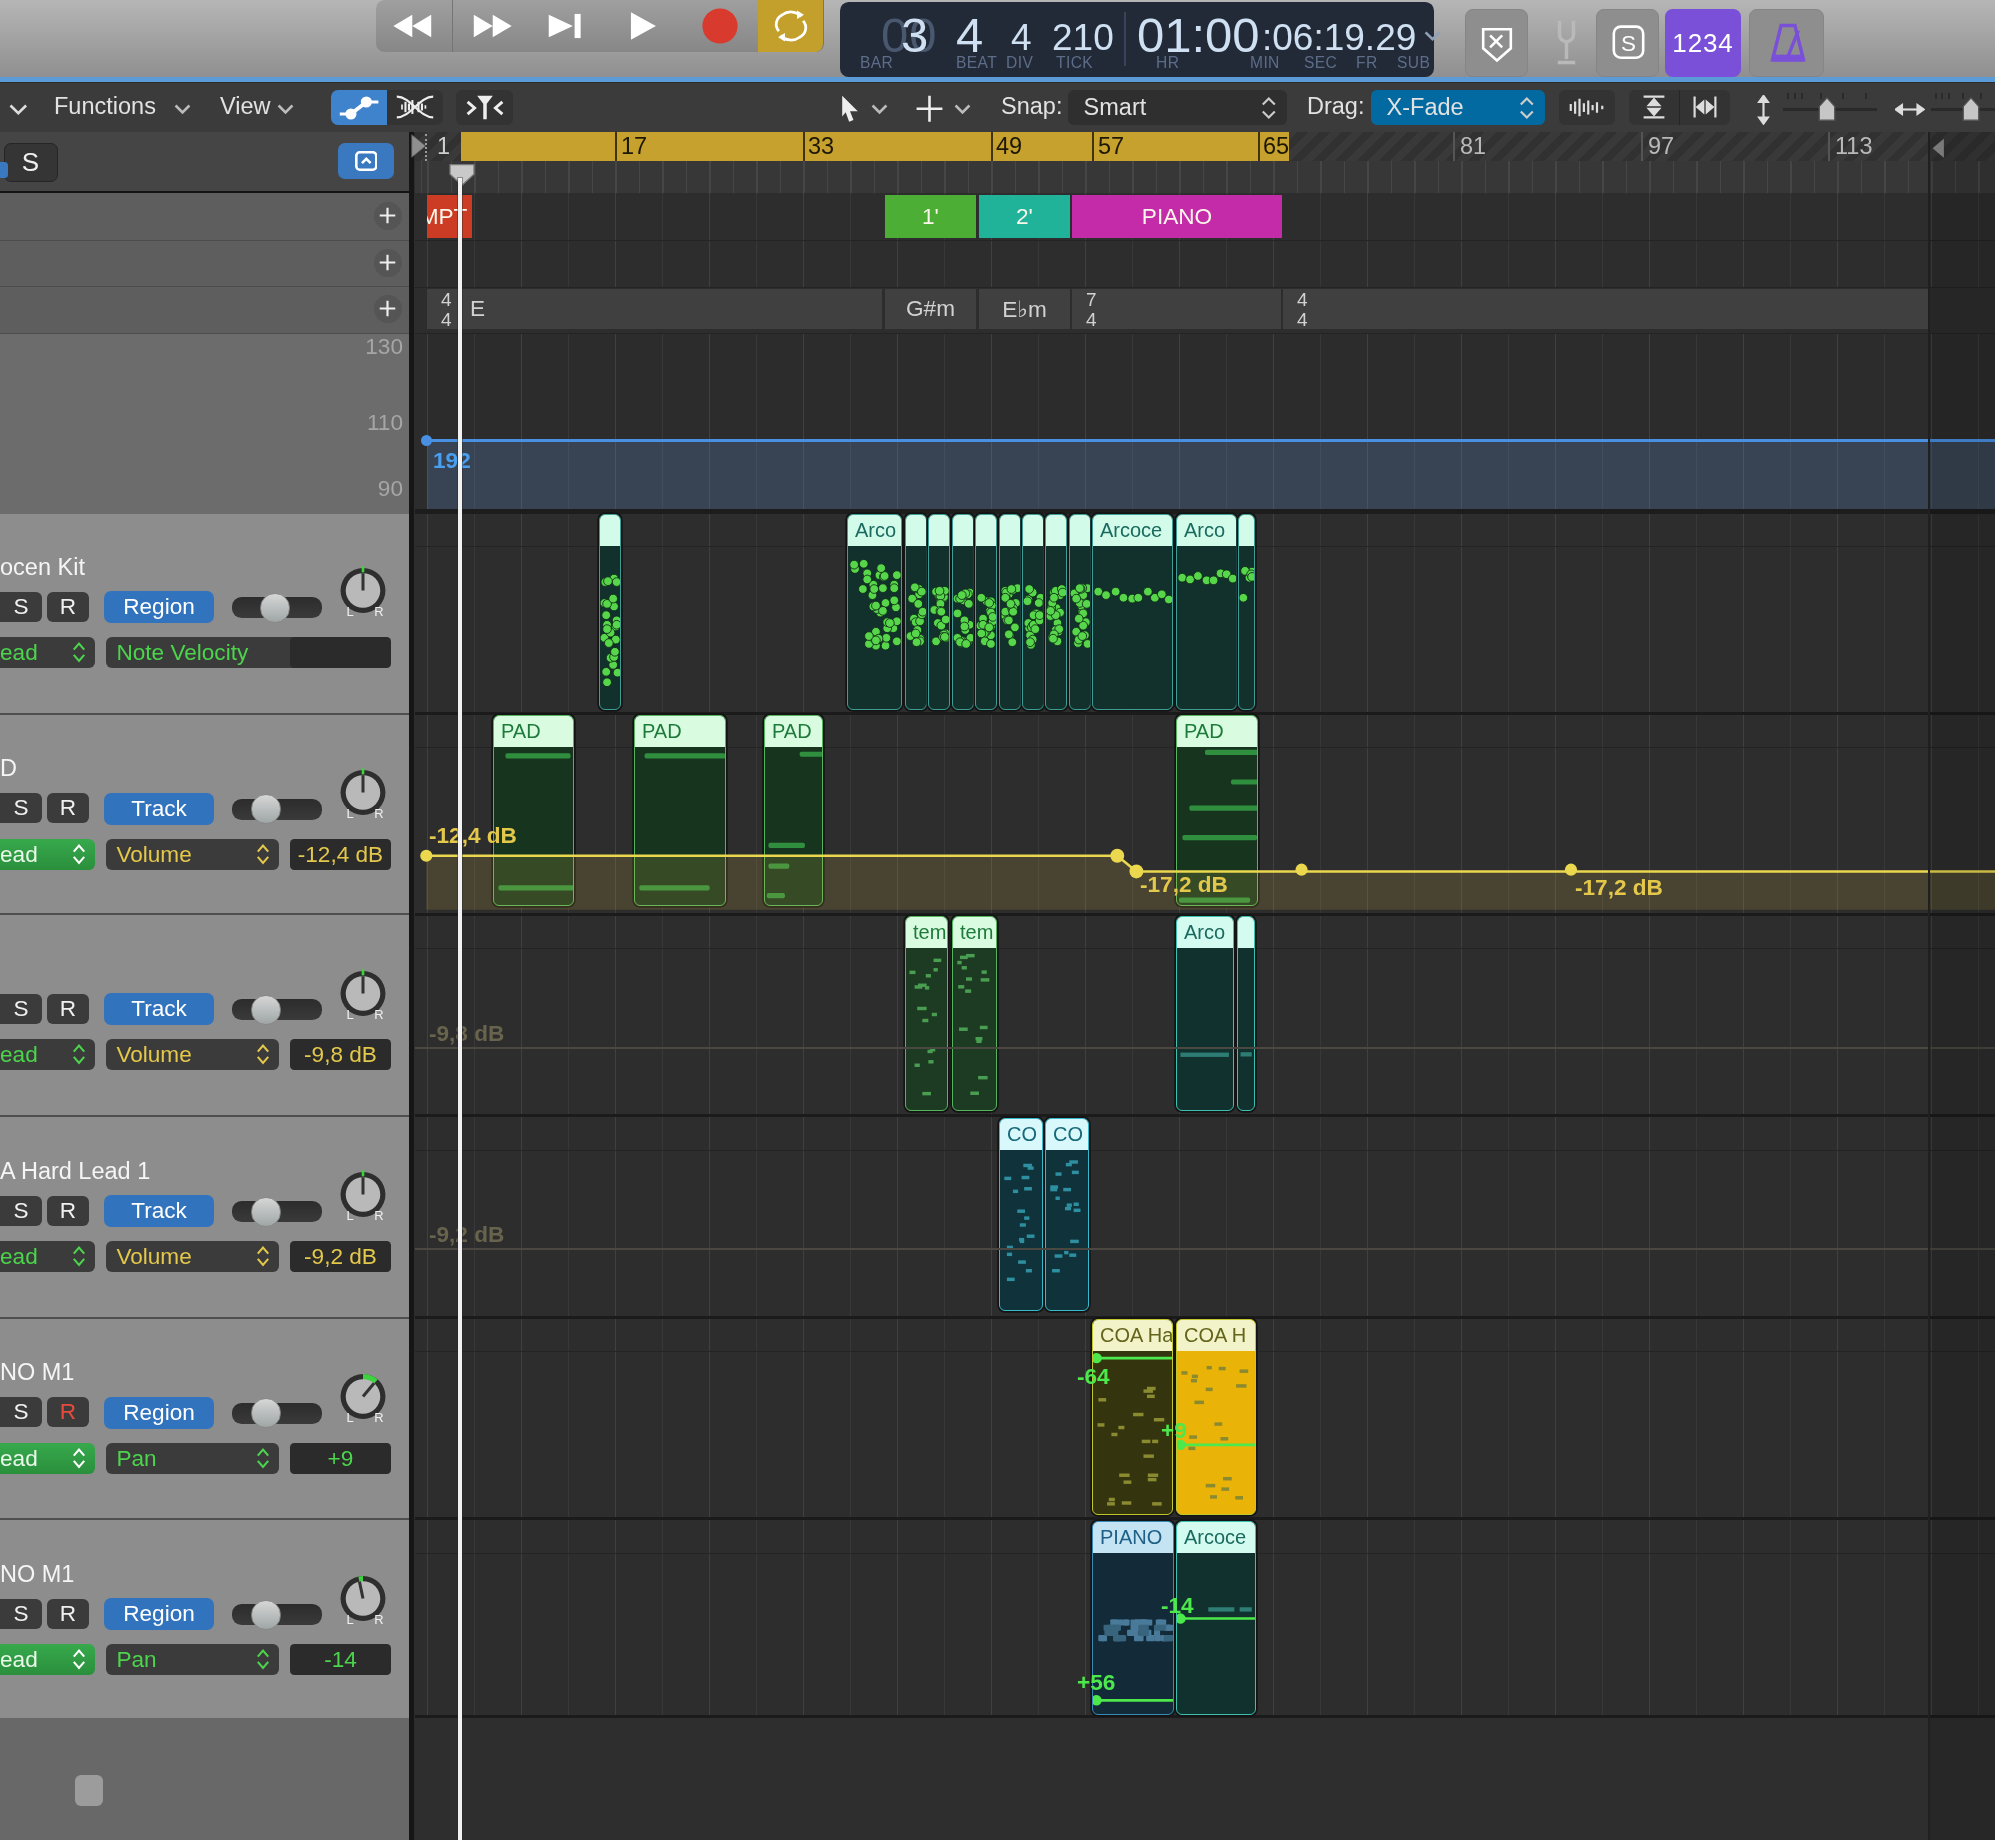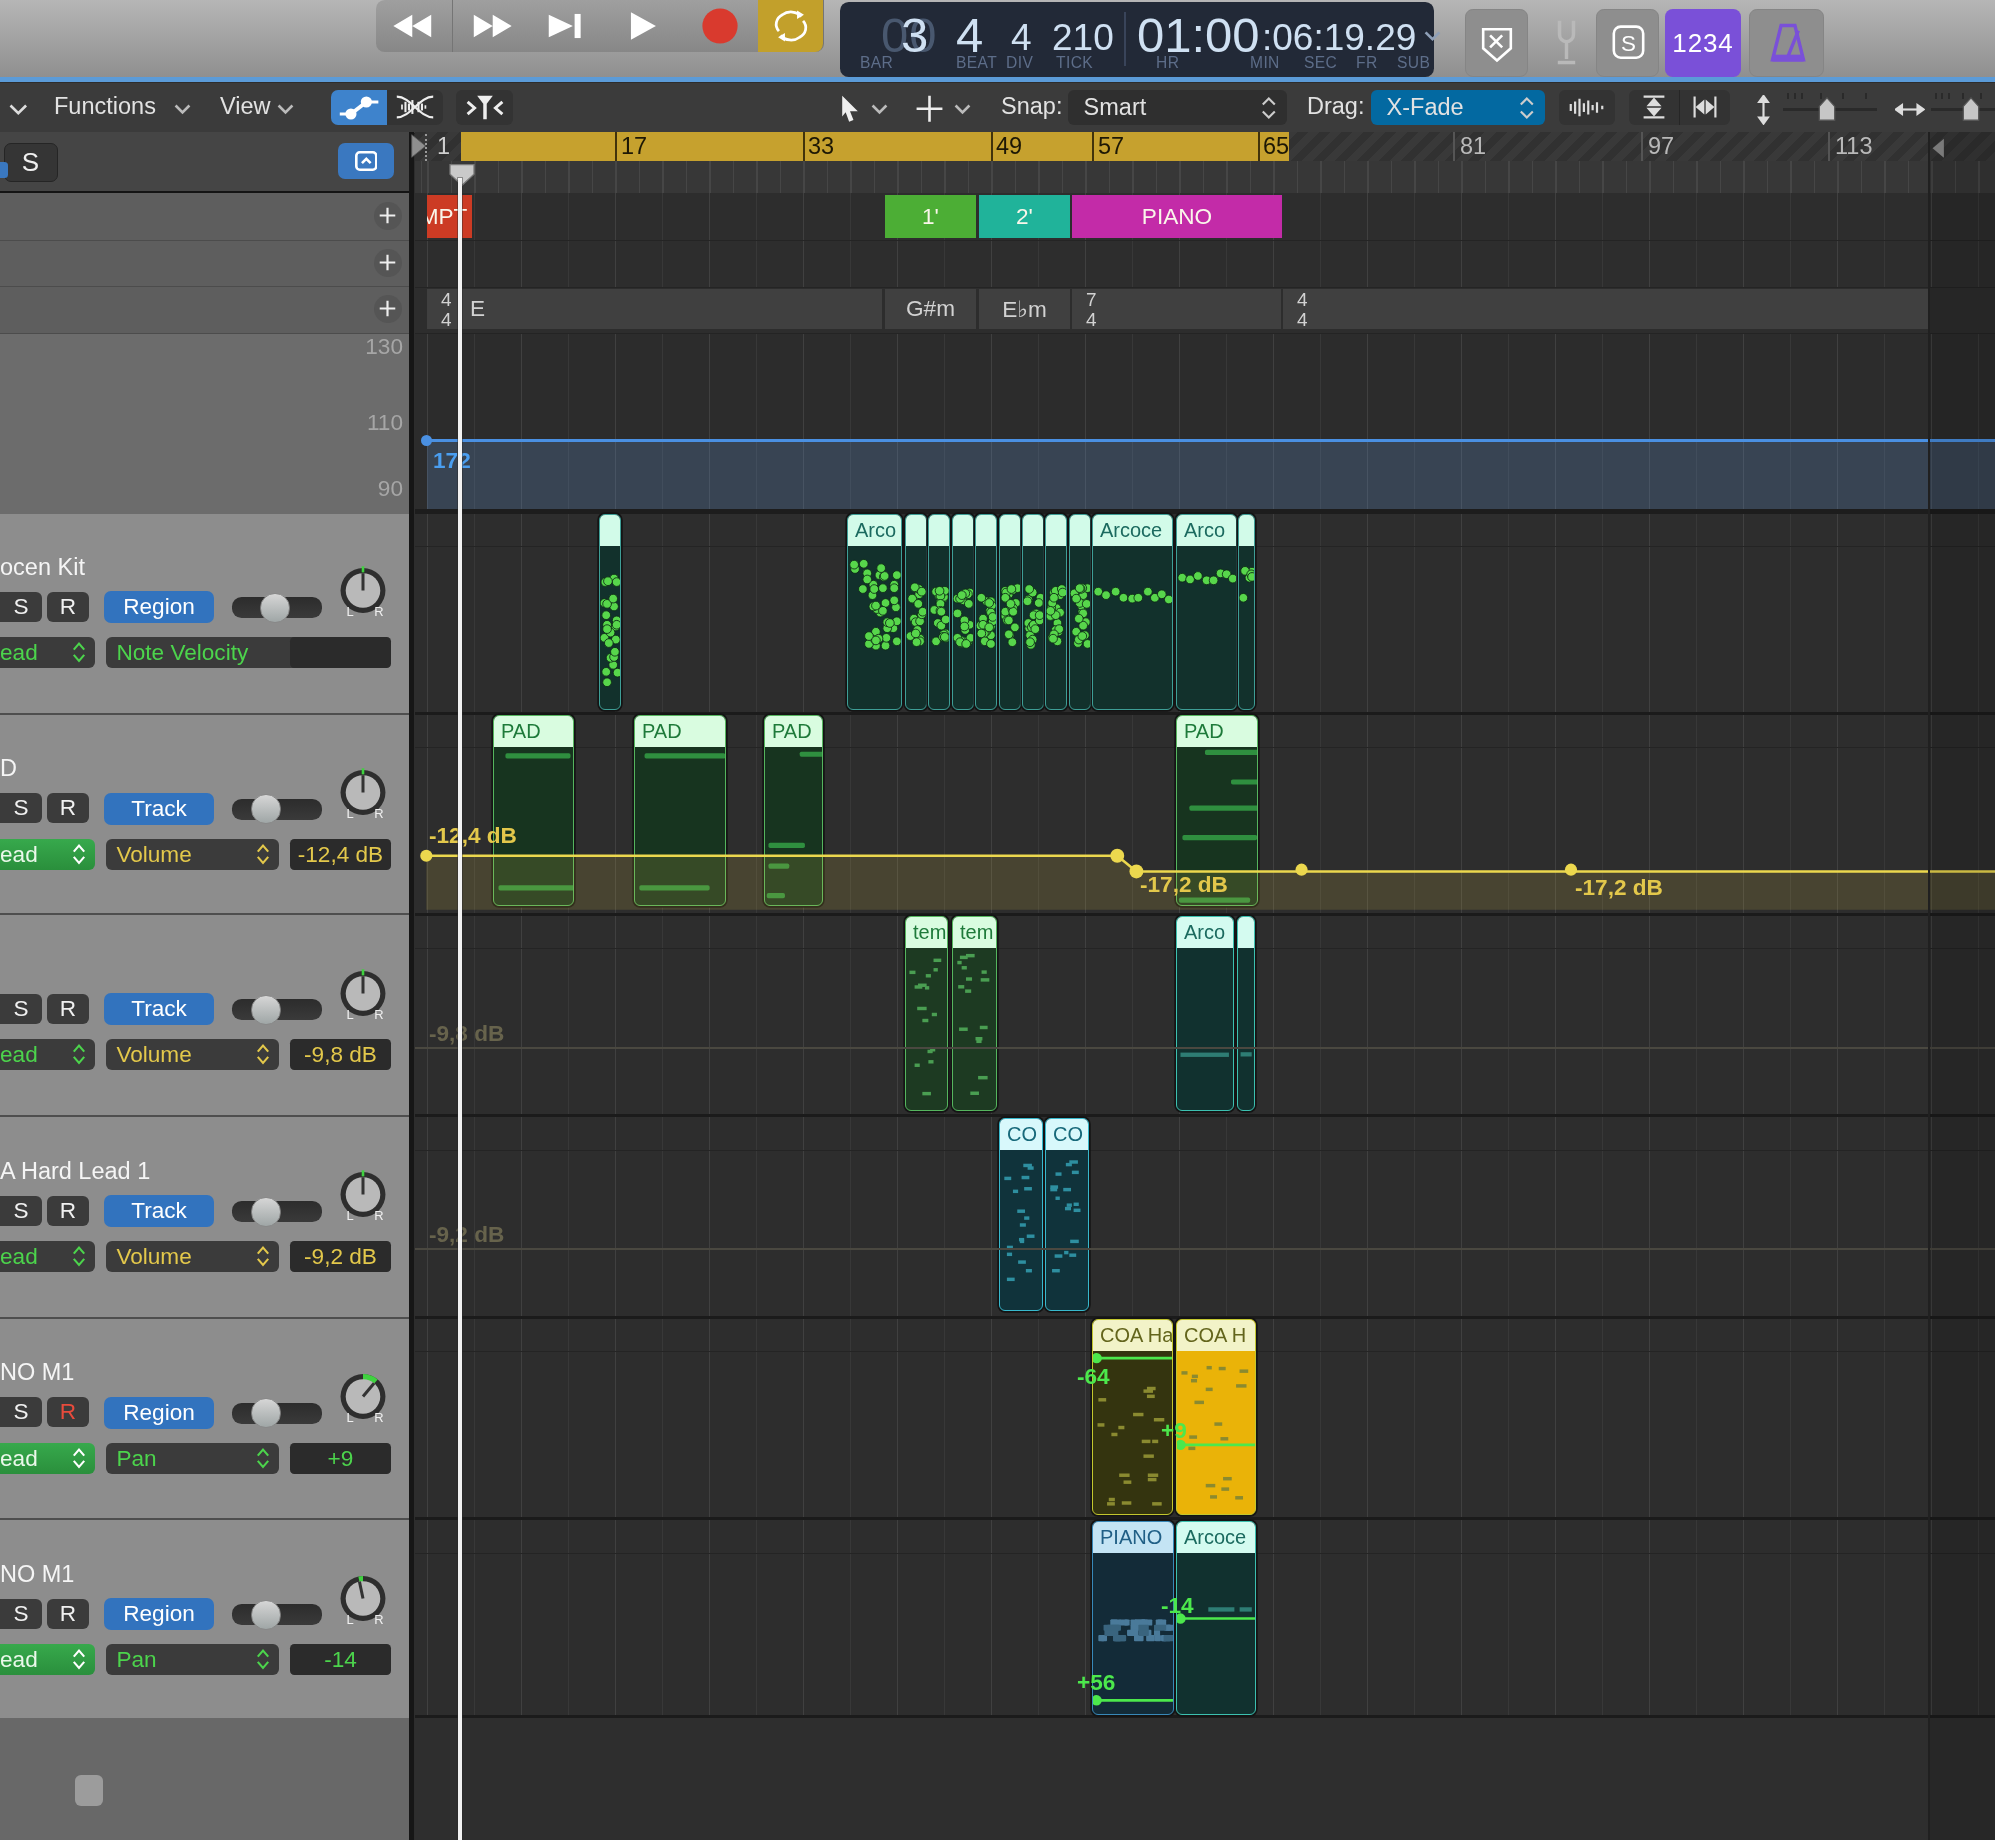--- a/index.html
+++ b/index.html
@@ -463,21 +463,21 @@
 <div class="abs" style="left:441px;top:290px;color:#d2d2d2;font-size:19px;line-height:20px;">4<br>4</div>
 <div class="abs" style="left:470px;top:296px;color:#d2d2d2;font-size:22.6px;">E</div>
 <div class="abs" style="left:885px;top:296px;width:91px;text-align:center;color:#d2d2d2;font-size:22.6px;">G#m</div>
 <div class="abs" style="left:979px;top:296px;width:91px;text-align:center;color:#d2d2d2;font-size:22.6px;">E♭m</div>
 <div class="abs" style="left:1086px;top:290px;color:#d2d2d2;font-size:19px;line-height:20px;">7<br>4</div>
 <div class="abs" style="left:1297px;top:290px;color:#d2d2d2;font-size:19px;line-height:20px;">4<br>4</div>
 <div class="abs grid" style="left:415px;top:333px;width:1581px;height:176px;background-color:#2c2c2c;border-top:0.9px solid #242424;box-sizing:border-box;background-position:12px 0,12px 0;"></div>
 <div class="abs" style="left:427px;top:441px;width:1569px;height:69px;background:rgba(90,140,200,.25);"></div>
 <div class="abs" style="left:427px;top:439px;width:1569px;height:2.6px;background:#4a90e2;"></div>
 <div class="abs" style="left:421px;top:435px;width:11.3px;height:11.3px;border-radius:6px;background:#4a90e2;"></div>
-<div class="abs" style="left:433px;top:448px;color:#4a9ef0;font-size:22.6px;font-weight:700;">172</div>
+<div class="abs" style="left:433px;top:448px;color:#4a9ef0;font-size:22.6px;font-weight:700;">192</div>
 <div class="abs" style="left:415px;top:509px;width:1581px;height:5.2px;background:#1d1d1d;"></div>
 <div class="abs grid" style="left:415px;top:514px;width:1581px;height:1204px;background-color:#2d2d2d;background-position:12px 0,12px 0;"></div>
 <div class="abs" style="left:415px;top:712px;width:1581px;height:2.6px;background:#1b1b1b;"></div>
 <div class="abs" style="left:415px;top:913px;width:1581px;height:2.6px;background:#1b1b1b;"></div>
 <div class="abs" style="left:415px;top:1114px;width:1581px;height:2.6px;background:#1b1b1b;"></div>
 <div class="abs" style="left:415px;top:1316px;width:1581px;height:2.6px;background:#1b1b1b;"></div>
 <div class="abs" style="left:415px;top:1517px;width:1581px;height:2.6px;background:#1b1b1b;"></div>
 <div class="abs" style="left:415px;top:546px;width:1581px;height:0.9px;background:#242424;"></div>
 <div class="abs" style="left:415px;top:747px;width:1581px;height:0.9px;background:#242424;"></div>
 <div class="abs" style="left:415px;top:948px;width:1581px;height:0.9px;background:#242424;"></div>

